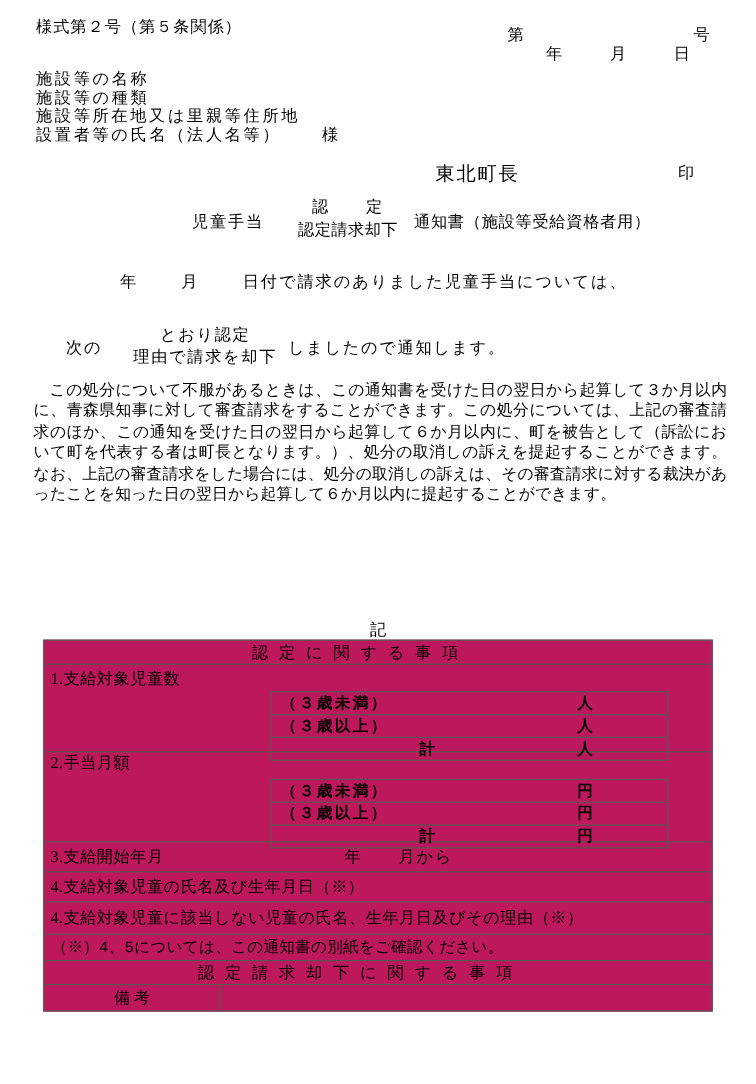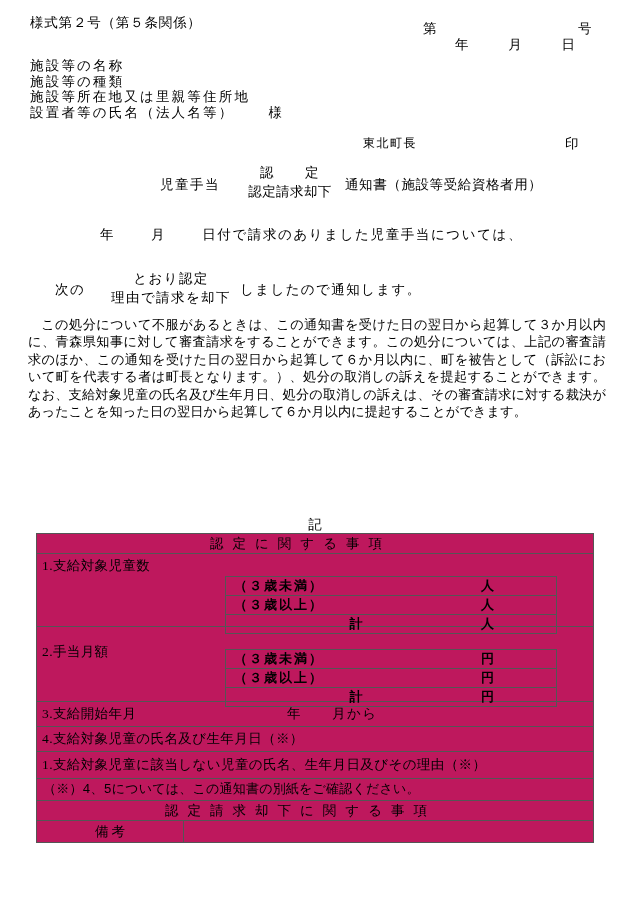--- a/index.html
+++ b/index.html
@@ -47,21 +47,21 @@
     font-size: 13.5px;
     line-height: 15.6px;
     letter-spacing: 2.2px;
   }
   .addr-block div { white-space: nowrap; }
   .sama { display: inline-block; margin-left: 34px; letter-spacing: 0; }
 
   
   .issuer {
     left: 363px; top: 135px;
-    font-size: 12px;
+    font-size: 16px;
     letter-spacing: 1.5px;
   }
   .seal {
     left: 565px; top: 135px;
     font-size: 13.5px;
   }
 
   
   .title-row {
     left: 160px; top: 176px;
@@ -266,21 +266,21 @@
   </div>
 
   <div class="abs tsugi">次の</div>
   <div class="tsugi-stack">
     <div class="upper">とおり認定</div>
     <div class="lower">理由で請求を却下</div>
   </div>
   <div class="abs tsugi-tail">しましたので通知します。</div>
 
   <div class="legal">
-    <p>この処分について不服があるときは、この通知書を受けた日の翌日から起算して３か月以内に、青森県知事に対して審査請求をすることができます。この処分については、上記の審査請求のほか、この通知を受けた日の翌日から起算して６か月以内に、町を被告として（訴訟において町を代表する者は町長となります。）、処分の取消しの訴えを提起することができます。なお、支給対象児童の氏名及び生年月日、処分の取消しの訴えは、その審査請求に対する裁決があったことを知った日の翌日から起算して６か月以内に提起することができます。</p>
+    <p>この処分について不服があるときは、この通知書を受けた日の翌日から起算して３か月以内に、青森県知事に対して審査請求をすることができます。この処分については、上記の審査請求のほか、この通知を受けた日の翌日から起算して６か月以内に、町を被告として（訴訟において町を代表する者は町長となります。）、処分の取消しの訴えを提起することができます。なお、上記の審査請求をした場合には、処分の取消しの訴えは、その審査請求に対する裁決があったことを知った日の翌日から起算して６か月以内に提起することができます。</p>
   </div>
 
   <div class="abs ki">記</div>
 
   <div class="tbl">
 
     <div class="tbl-row sec-head">認定に関する事項</div>
 
     <div class="tbl-row body-cell" style="height:72px;">
       <div class="label" style="top:3px;">1.支給対象児童数</div>
@@ -294,21 +294,21 @@
           <span class="u">人</span>
         </div>
         <div class="r">
           <span class="k ctr">計</span>
           <span class="u">人</span>
         </div>
       </div>
     </div>
 
     <div class="tbl-row body-cell" style="height:74px;">
-      <div class="label" style="top:16px;">2.手当月額</div>
+      <div class="label" style="top:0;">2.手当月額</div>
       <div class="sub" style="top:22px;">
         <div class="r">
           <span class="k">（３歳未満）</span>
           <span class="u">円</span>
         </div>
         <div class="r">
           <span class="k">（３歳以上）</span>
           <span class="u">円</span>
         </div>
         <div class="r">
@@ -323,21 +323,21 @@
       <div class="datecell" style="top:3px;">
         <span>年</span><span class="g"></span><span>月から</span>
       </div>
     </div>
 
     <div class="tbl-row body-cell" style="height:24px;">
       <div class="label" style="top:3px;">4.支給対象児童の氏名及び生年月日（※）</div>
     </div>
 
     <div class="tbl-row body-cell" style="height:26px;">
-      <div class="label" style="top:4px;">1.支給対象児童に該当しない児童の氏名、生年月日及びその理由（※）</div>
+      <div class="label" style="top:4px;">4.支給対象児童に該当しない児童の氏名、生年月日及びその理由（※）</div>
     </div>
 
     <div class="tbl-row note-row">（※）4、5については、この通知書の別紙をご確認ください。</div>
 
     <div class="tbl-row sec-head">認定請求却下に関する事項</div>
 
 
     <div class="tbl-row remarks-row">
       <div class="remarks-label">備考</div>
       <div class="remarks-value"></div>

